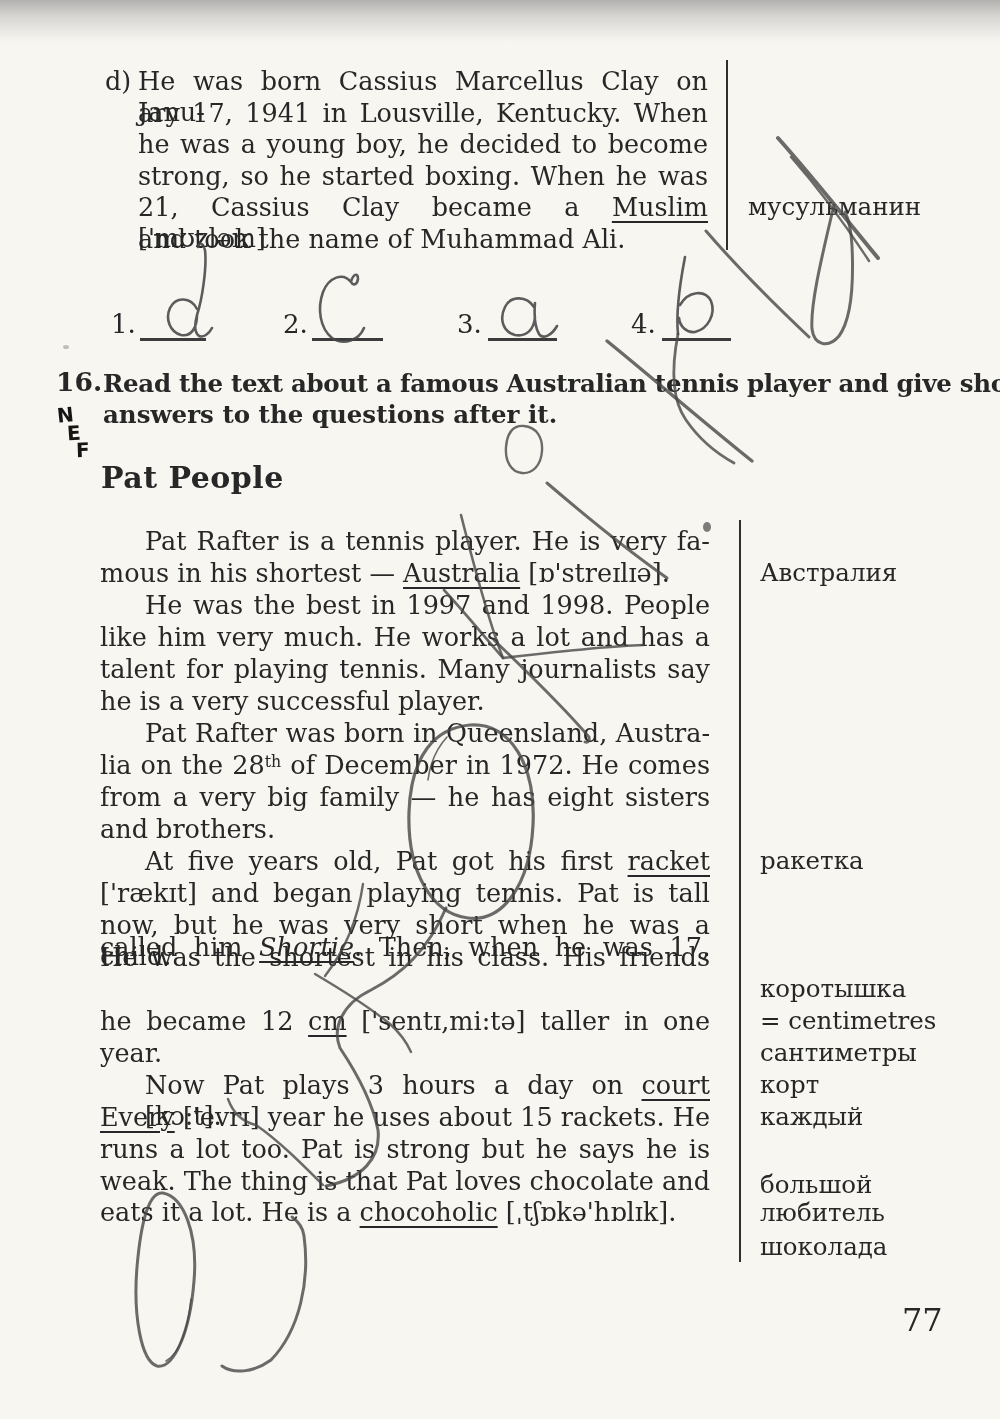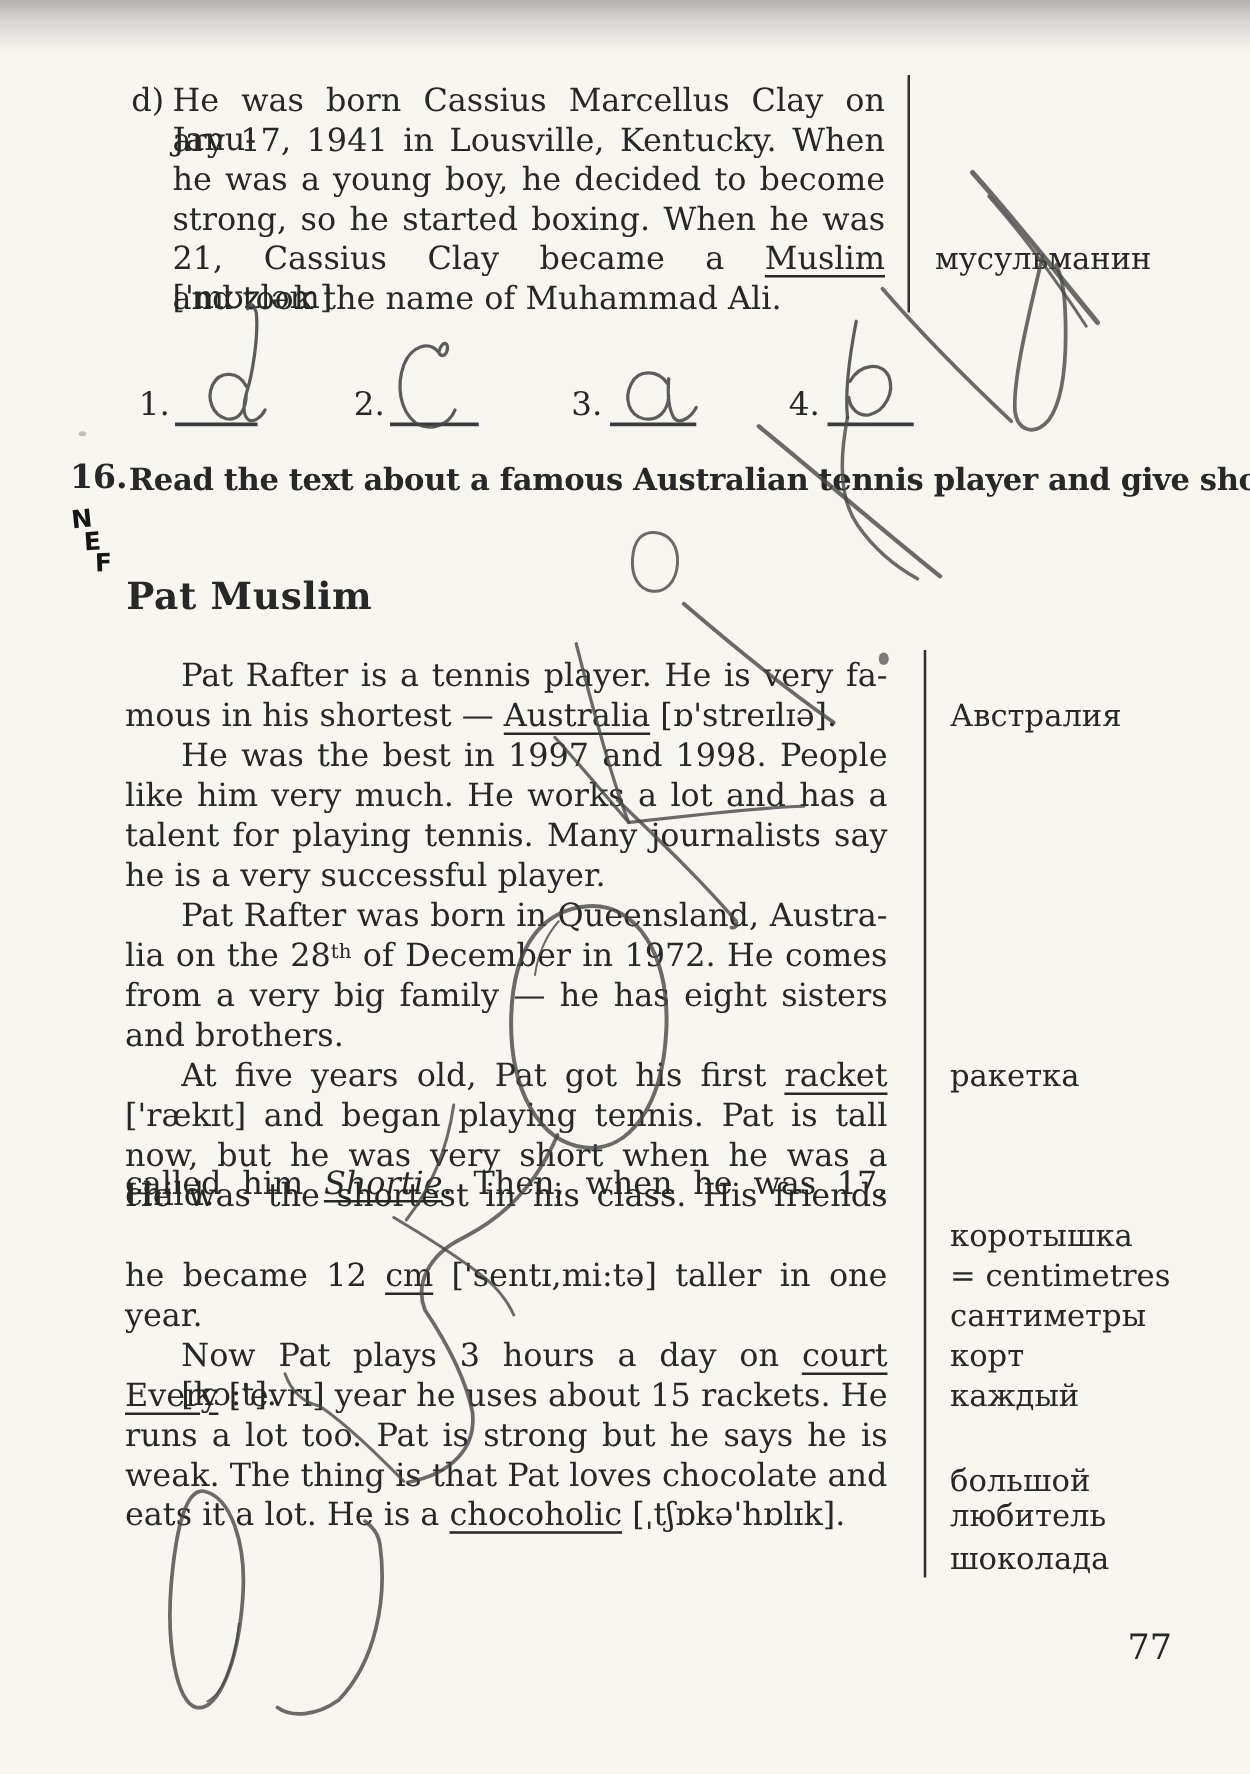--- a/index.html
+++ b/index.html
@@ -28,21 +28,21 @@
   .blank{position:absolute;top:338px;height:2.5px;background:#3c3c3c;}
   #ex-num{position:absolute;left:56px;top:366px;font-size:26.5px;font-weight:bold;}
   #ex-l1{position:absolute;left:103px;top:369px;font-size:24.5px;font-weight:bold;letter-spacing:-0.3px;white-space:nowrap;}
   #ex-l2{position:absolute;left:103px;top:400px;font-size:24.5px;font-weight:bold;white-space:nowrap;}
   .stamp{position:absolute;font-family:"DejaVu Sans","Liberation Sans",sans-serif;
     font-weight:bold;font-size:20px;color:#151515;}
   #st-n{left:57px;top:403px;transform:rotate(-6deg);}
   #st-e{left:67px;top:421px;transform:rotate(-4deg);}
   #st-f{left:76px;top:438px;transform:rotate(-2deg);}
   #article-title{position:absolute;left:101px;top:460px;font-size:30px;font-weight:bold;letter-spacing:0.5px;}
-  #page-num{position:absolute;left:902px;top:1301px;font-size:28px;}
+  #page-num{position:absolute;left:902px;top:1301px;font-size:32px;}
   #ink{position:absolute;left:0;top:0;pointer-events:none;}
   .speck{position:absolute;background:#9a9a96;border-radius:50%;opacity:.6;}
 </style>
 </head>
 <body>
 
 <div class="page">
   <div class="topband"></div>
 
   <span id="dlabel">d)</span>
@@ -64,25 +64,26 @@
       <span class="anum" style="left: 283px;">2.</span>
       <div class="blank" style="left: 312px; width: 71px;"></div>
       <span class="anum" style="left: 457px;">3.</span>
       <div class="blank" style="left: 488px; width: 69px;"></div>
       <span class="anum" style="left: 631px;">4.</span>
       <div class="blank" style="left: 662px; width: 69px;"></div>
     </div>
 
   <span id="ex-num">16.</span>
   <span id="ex-l1">Read the text about a famous Australian tennis player and give short</span>
+  <span id="ex-l2">answers to the questions after it.</span>
   <span id="st-n" class="stamp">N</span>
   <span id="st-e" class="stamp">E</span>
   <span id="st-f" class="stamp">F</span>
 
-  <div id="article-title">Pat Muslim</div>
+  <div id="article-title">Pat People</div>
   <div id="article-block">
       <div class="tline just ind" style="top: 526px;"><span>Pat Rafter is a tennis player. He is very fa-</span></div>
       <div class="tline" style="top: 558px;"><span>mous in his shortest — </span><span class="u">Australia</span><span> [ɒ'streɪlɪə].</span></div>
       <div class="tline just ind" style="top: 590px;"><span>He was the best in 1997 and 1998. People</span></div>
       <div class="tline just" style="top: 622px;"><span>like him very much. He works a lot and has a</span></div>
       <div class="tline just" style="top: 654px;"><span>talent for playing tennis. Many journalists say</span></div>
       <div class="tline" style="top: 686px;"><span>he is a very successful player.</span></div>
       <div class="tline just ind" style="top: 718px;"><span>Pat Rafter was born in Queensland, Austra-</span></div>
       <div class="tline just" style="top: 750px;"><span>lia on the 28</span><span class="sup">th</span><span> of December in 1972. He comes</span></div>
       <div class="tline just" style="top: 782px;"><span>from a very big family — he has eight sisters</span></div>

